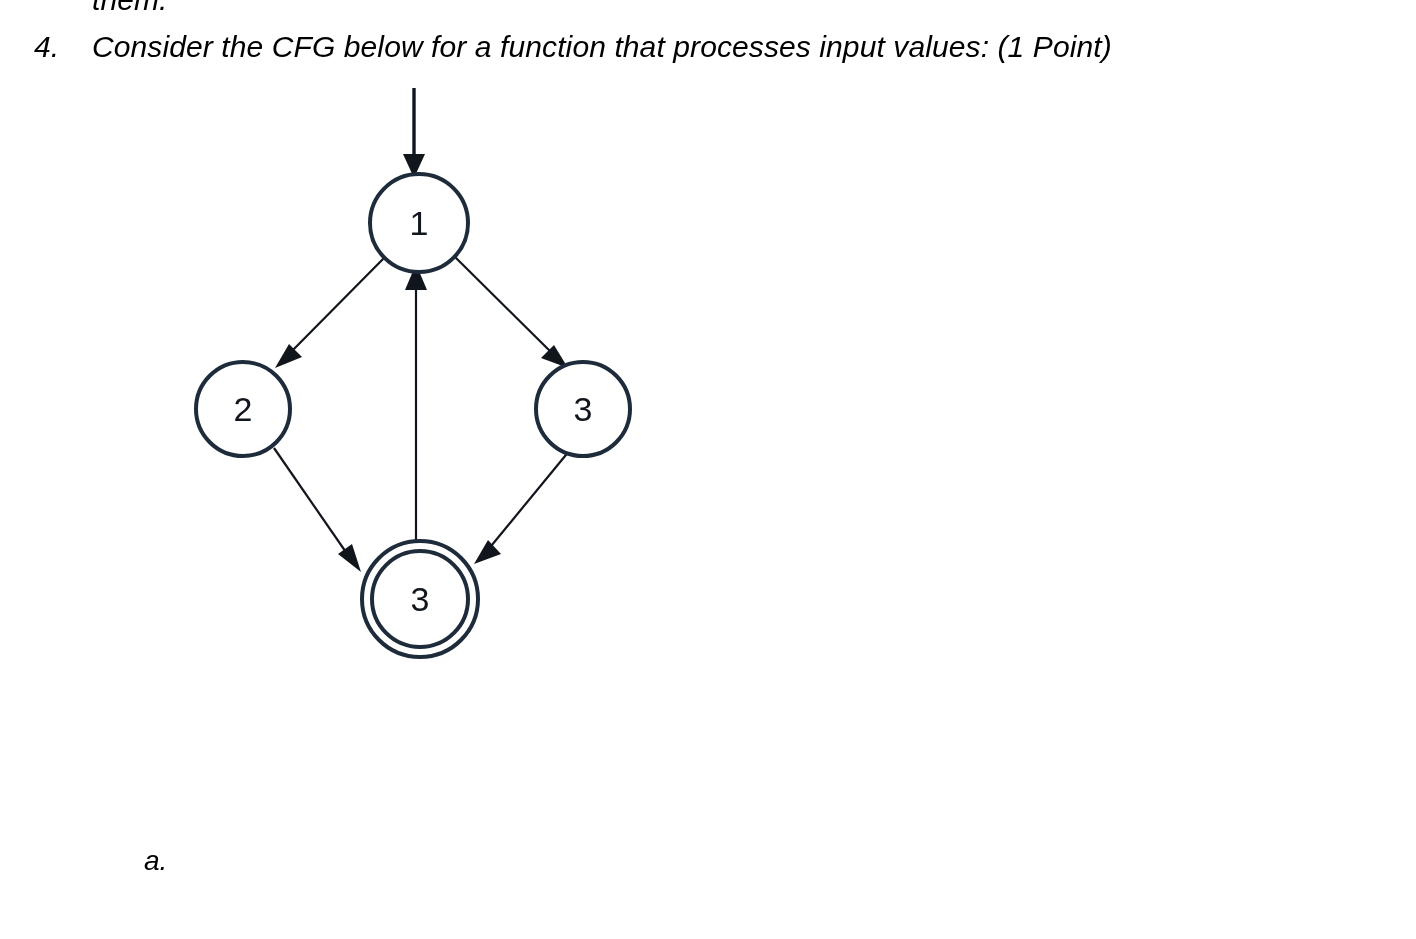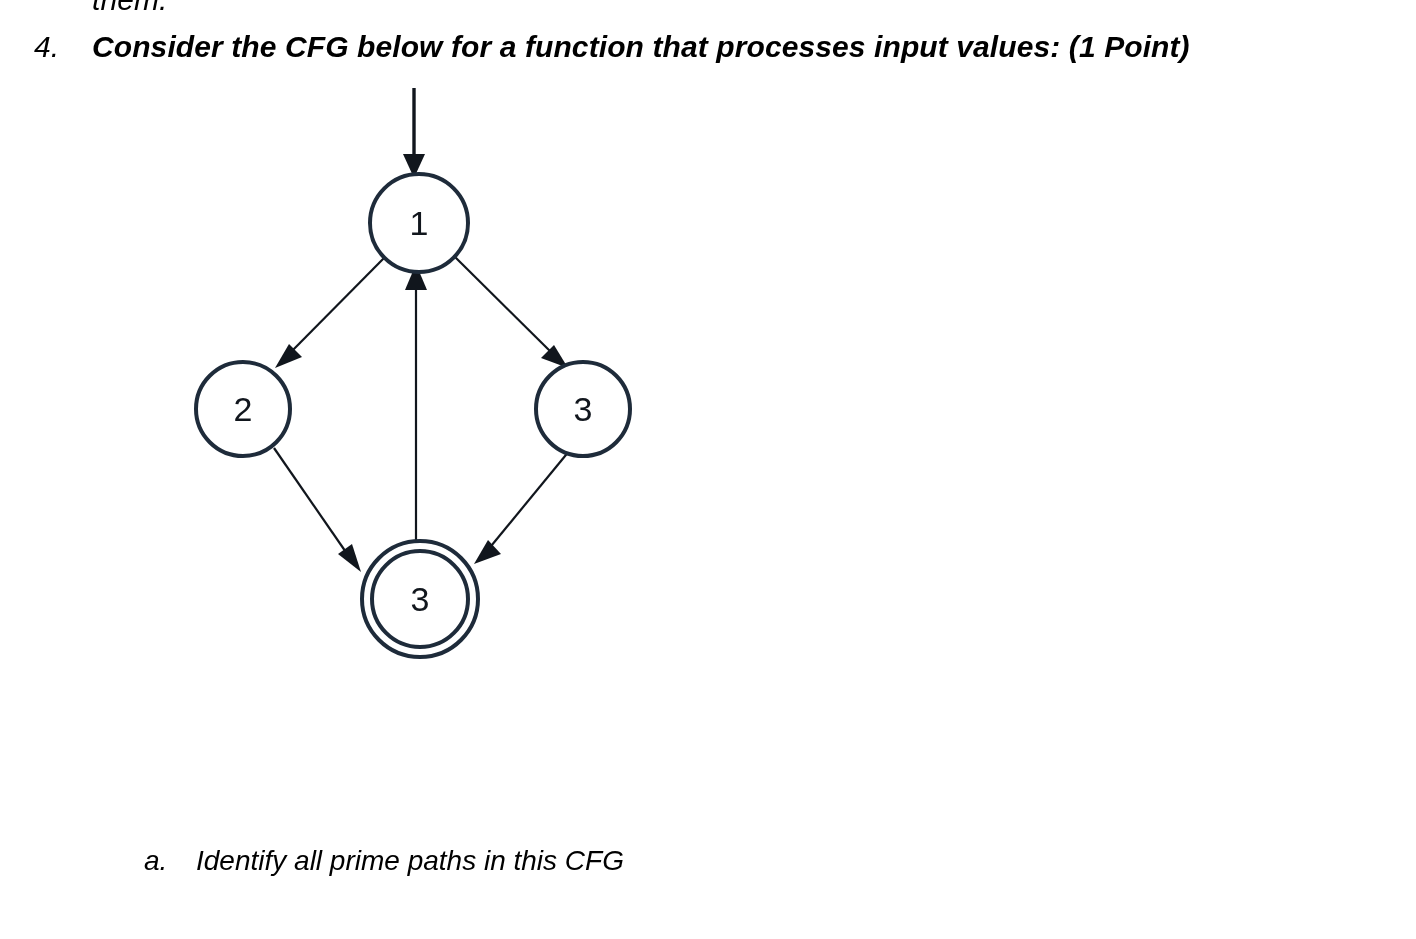--- a/index.html
+++ b/index.html
@@ -41,21 +41,20 @@
     line-height: 38px;
     white-space: nowrap;
   }
   .question .marker {
     width: 58px;
     flex: 0 0 58px;
   }
   .question .q-text {
     flex: 0 1 auto;
     letter-spacing: 0.1px;
-    font-weight: bold;
   }
 
   
   .subitem {
     position: absolute;
     left: 144px;
     top: 843px;
     display: flex;
     align-items: baseline;
     font-size: 28px;
@@ -170,14 +169,13 @@
       <circle class="node-circle" cx="420" cy="529" r="58"></circle>
       <circle class="node-circle" cx="420" cy="529" r="48"></circle>
       <text class="node-label" x="420" y="532">3</text>
     </g>
 
   </svg>
 </div>
 
 <div class="subitem">
   <span class="marker">a.</span>
-  <span>Identify all prime paths in this CFG</span>
 </div>
 
 </body></html>

